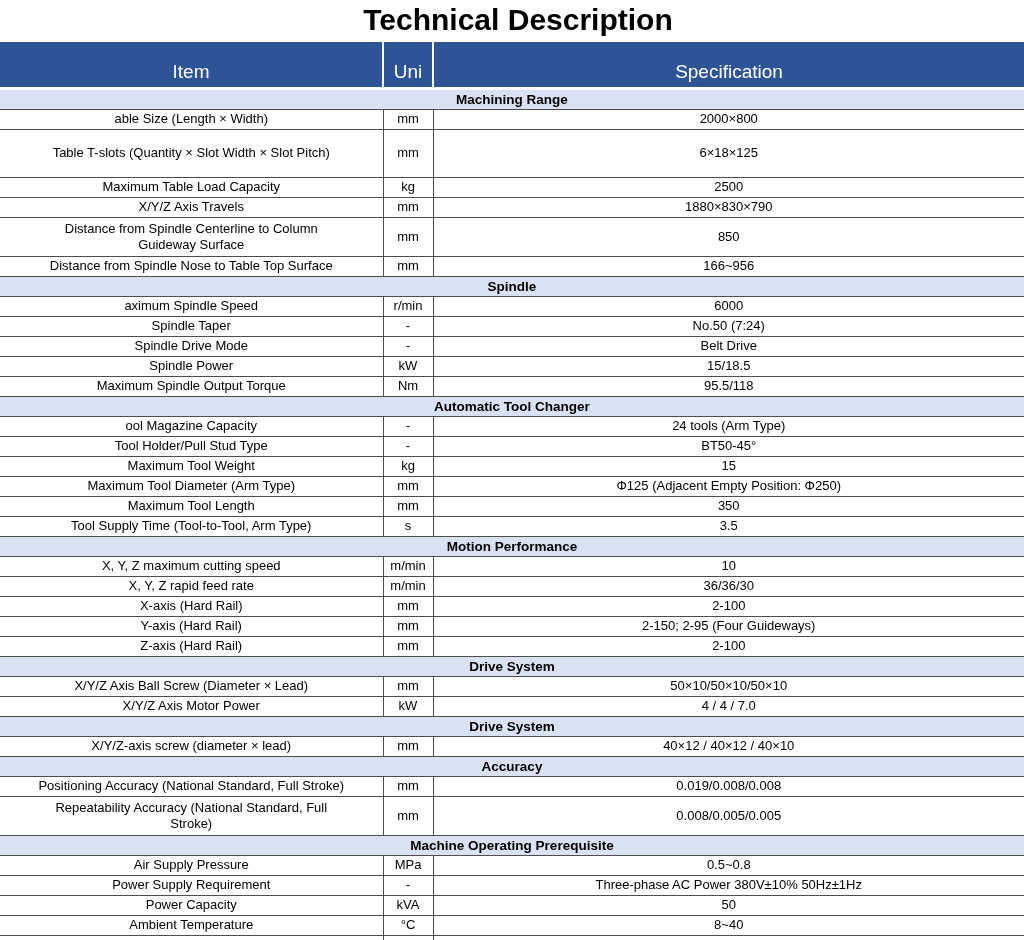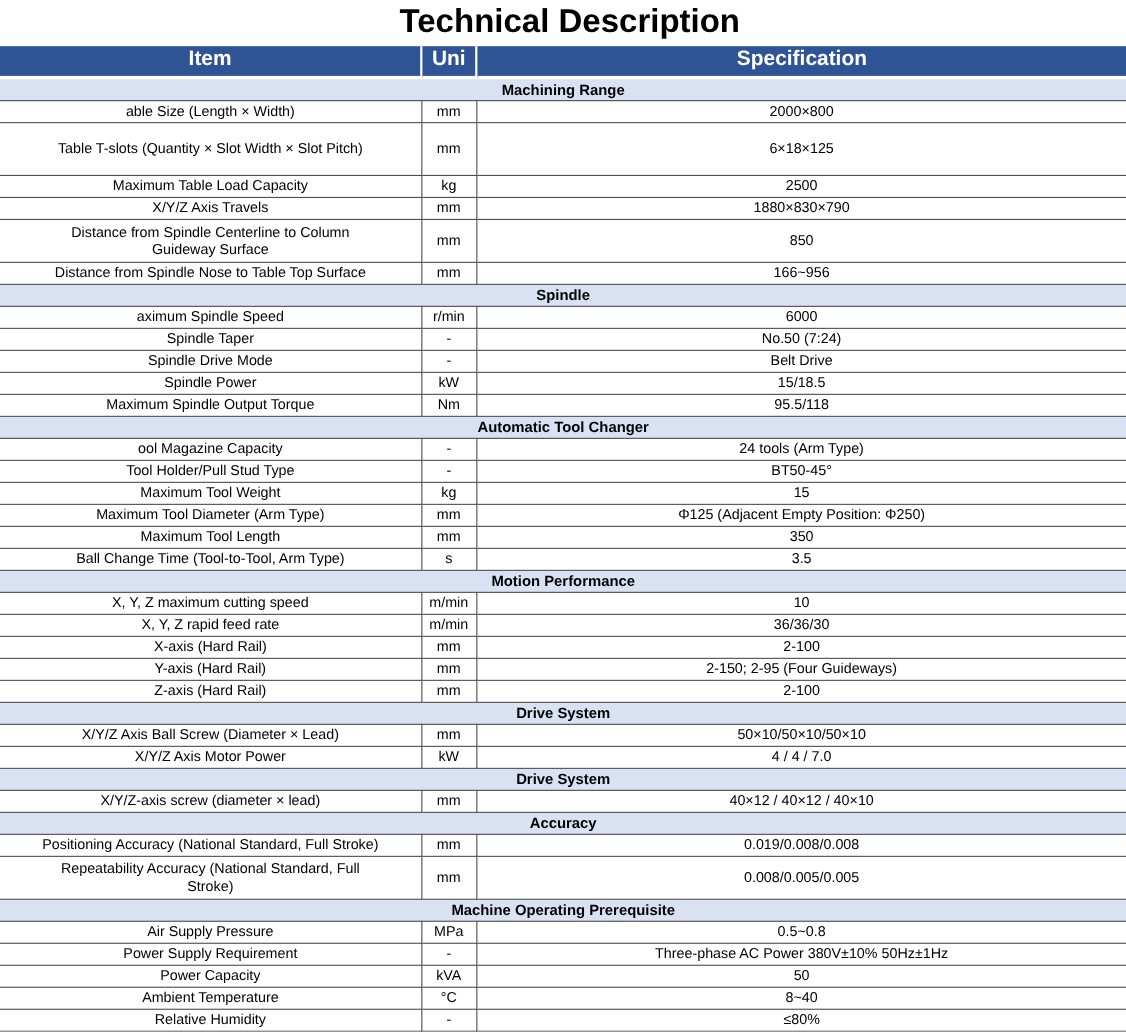--- a/index.html
+++ b/index.html
@@ -28,22 +28,22 @@
     font-size: 13px;
   }
   col.c-item { width: 383px; }
   col.c-unit { width: 50px; }
   col.c-spec { width: 591px; }
 
   thead th {
     background: #2F5496;
     color: #ffffff;
     font-size: 19px;
-    font-weight: bold;
-    padding: 1px 0 4px 0;
+    font-weight: normal;
+    padding: 19px 0 4px 0;
     border: none;
     border-bottom: 3px solid #ffffff;
   }
   thead th + th { border-left: 2px solid #ffffff; margin-left: 31px; }
 
   td.section {
     background: #D9E2F3;
     font-weight: bold;
     text-align: center;
     font-size: 13.5px;
@@ -171,21 +171,21 @@
           <td class="cell item">Maximum Tool Diameter (Arm Type)</td>
           <td class="cell unit">mm</td>
           <td class="cell spec">Φ125 (Adjacent Empty Position: Φ250)</td>
         </tr>
         <tr>
           <td class="cell item">Maximum Tool Length</td>
           <td class="cell unit">mm</td>
           <td class="cell spec">350</td>
         </tr>
         <tr>
-          <td class="cell item">Ball Change Time (Tool-to-Tool, Arm Type)</td>
+          <td class="cell item">Tool Supply Time (Tool-to-Tool, Arm Type)</td>
           <td class="cell unit">s</td>
           <td class="cell spec">3.5</td>
         </tr>
         <tr>
           <td colspan="3" class="section">Motion Performance</td>
         </tr>
         <tr>
           <td class="cell item">X, Y, Z maximum cutting speed</td>
           <td class="cell unit">m/min</td>
           <td class="cell spec">10</td>

